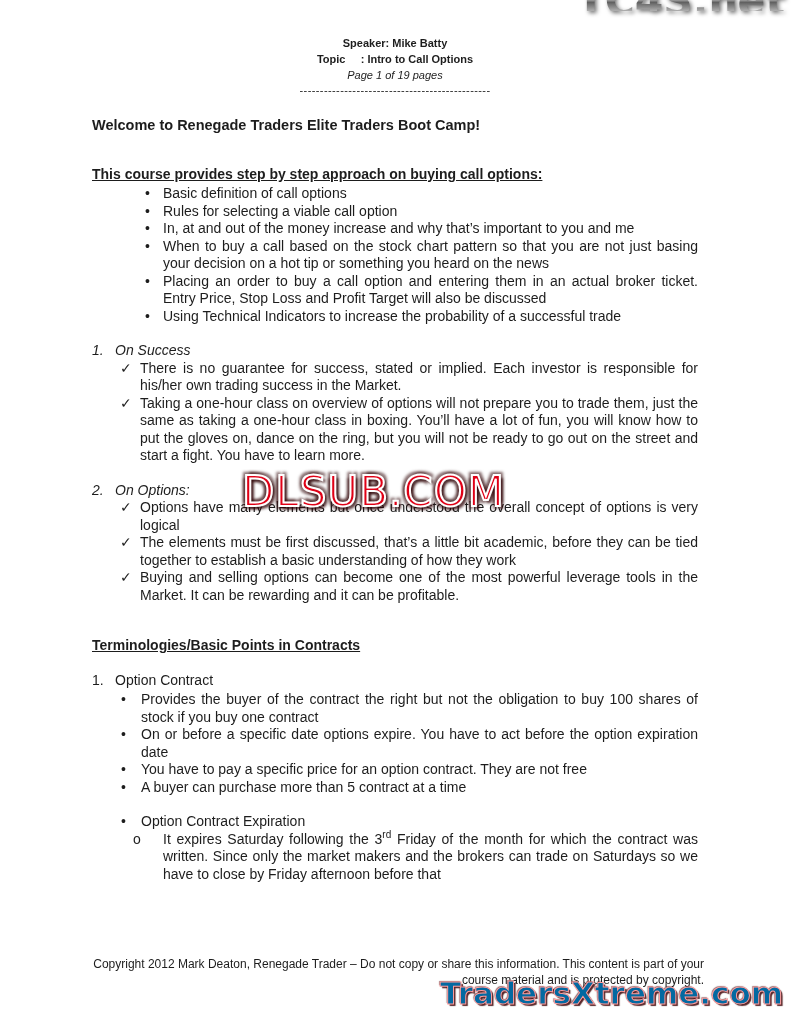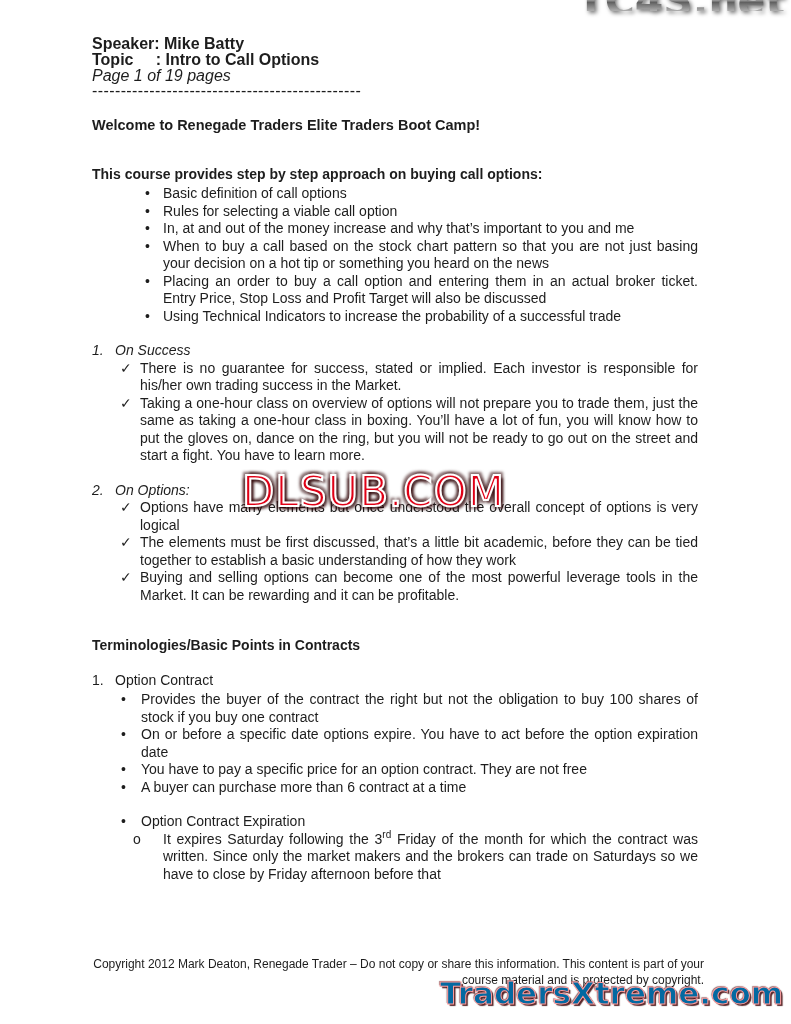--- a/index.html
+++ b/index.html
@@ -9,27 +9,27 @@
     height: 1024px;
     background: #ffffff;
     font-family: "Liberation Sans", sans-serif;
     font-size: 14px;
     line-height: 17.5px;
     color: #1d1d1d;
     overflow: hidden;
   }
   .content { position: absolute; left: 92px; top: 36px; width: 606px; }
 
-  .hdr { font-size: 16px; line-height: 15.8px; font-weight: bold; white-space: pre; }
+  .hdr { font-size: 11px; line-height: 15.8px; font-weight: bold; white-space: pre; text-align: center; }
   .hdr.italic { font-style: italic; font-weight: normal; }
   .hdr.dashes { font-weight: normal; letter-spacing: 0.4px; }
 
   .doc-title { margin-top: 18px; font-weight: bold; font-size: 14.5px; }
 
-  .section-heading { font-weight: bold; }
+  .section-heading { font-weight: bold; text-decoration: underline; }
   .mt-course { margin-top: 31px; }
   .mt-note { margin-top: 52px; }
   .mt-term { margin-top: 33px; }
 
   .row { display: flex; }
   .row .marker { flex: 0 0 18px; }
   .row .txt { flex: 1; text-align: justify; }
 
   .bullets { margin-top: 2px; padding-left: 53px; }
 
@@ -170,21 +170,21 @@
       <div class="row">
         <span class="marker">•</span>
         <span class="txt">On or before a specific date options expire. You have to act before the option expiration date</span>
       </div>
       <div class="row">
         <span class="marker">•</span>
         <span class="txt">You have to pay a specific price for an option contract. They are not free</span>
       </div>
       <div class="row">
         <span class="marker">•</span>
-        <span class="txt">A buyer can purchase more than 6 contract at a time</span>
+        <span class="txt">A buyer can purchase more than 5 contract at a time</span>
       </div>
     </div>
 
     <div class="term-bullets exp-group">
       <div class="row">
         <span class="marker">•</span>
         <span class="txt">Option Contract Expiration</span>
       </div>
     </div>
     <div class="osub">

